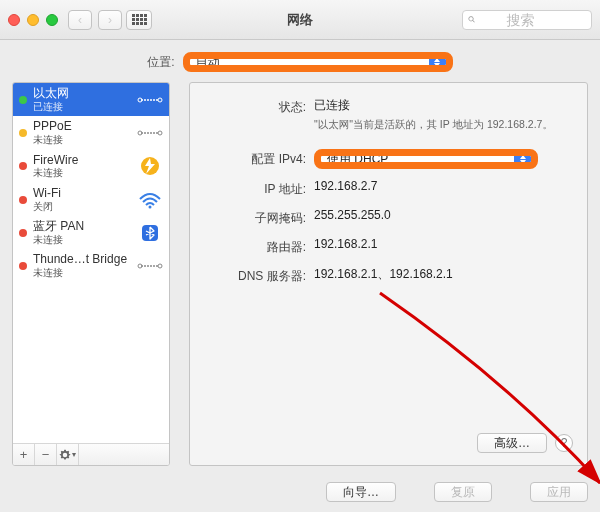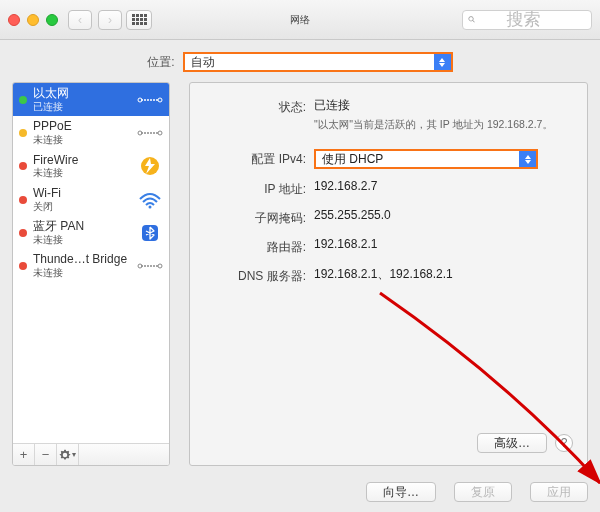--- a/index.html
+++ b/index.html
@@ -12,30 +12,30 @@
   .dot { width: 12px; height: 12px; border-radius: 50%; }
   .dot.red { background: #ff5f57; border: 0.5px solid #e1463d; }
   .dot.yellow { background: #ffbd2e; border: 0.5px solid #e0a024; }
   .dot.green { background: #28c940; border: 0.5px solid #1fa531; }
   .nav { display: flex; gap: 6px; margin-left: 10px; }
   .nav-btn { width: 24px; height: 20px; border: 1px solid #c3c3c3; border-radius: 4px; background: linear-gradient(#fdfdfd,#f1f1f1); display:flex; align-items:center; justify-content:center; color:#888; font-size:12px; cursor:pointer; }
   .nav-btn.disabled { color:#cfcfcf; }
   .apps-btn { width: 26px; height: 20px; border: 1px solid #c3c3c3; border-radius:4px; background:linear-gradient(#fdfdfd,#f1f1f1); margin-left:4px; display:flex; align-items:center; justify-content:center; cursor:pointer; }
   .apps-grid { display:grid; grid-template-columns:repeat(4,3px); grid-template-rows:repeat(3,3px); gap:1px; }
   .apps-grid span { background:#5a5a5a; width:3px; height:3px; }
-  .win-title { position:absolute; left:50%; transform:translateX(-50%); font-size:10px; color:#444; }
+  .win-title { position:absolute; left:50%; transform:translateX(-50%); font-size:13px; color:#444;font-weight:bold; }
   .search { margin-left:auto; display:flex; align-items:center; width:130px; height:20px; border:1px solid #d0d0d0; border-radius:4px; background:#fff; padding:0 5px; }
   .search svg { width:11px; height:11px; fill:#999; margin-right:4px; }
-  .search input { border:none; outline:none; width:100%; font-size:17px; color:#555; background:transparent;margin-left:27px; }
+  .search input { border:none; outline:none; width:100%; font-size:14px; color:#555; background:transparent;margin-left:27px; }
   .search input::placeholder { color:#bcbcbc; }
 
   
   .loc-row { display:flex; align-items:center; justify-content:center; gap:8px; padding:12px 0 10px; }
   .loc-label { font-size:12px; color:#555; }
-  .select { display:flex; align-items:center; height:20px; border:2px solid #f97316; border-radius:0; background:#fff; overflow:hidden; }
+  .select { display:flex; align-items:center; height:20px; border:7px solid #f97316; border-radius:8px; background:#fff; overflow:hidden; }
   .select.loc { width: 270px; }
   .select .sel-text { flex:1; padding:0 6px; font-size:12px; }
   .select .sel-arrows { width:17px; height:100%; background:#3b7ff6; display:flex; flex-direction:column; align-items:center; justify-content:center; }
   .sel-arrows::before { content:""; border-left:3px solid transparent; border-right:3px solid transparent; border-bottom:4px solid #fff; margin-bottom:1px; }
   .sel-arrows::after { content:""; border-left:3px solid transparent; border-right:3px solid transparent; border-top:4px solid #fff; }
 
   
   .main { flex:1; display:flex; gap:19px; padding:0 12px 8px 12px; }
   .sidebar { width:158px; display:flex; flex-direction:column; border:1px solid #c4c4c4; border-radius:3px; background:#fff; overflow:hidden; }
   .iface-list { flex:1; overflow:auto; }
@@ -55,21 +55,21 @@
   
   .panel { flex:1; border:1px solid #c4c4c4; border-radius:3px; background:#f4f4f4; padding:14px 14px 12px; display:flex; flex-direction:column; position:relative; }
   .row { display:flex; align-items:flex-start; margin-bottom:10px; }
   .row .lbl { width:110px; text-align:right; padding-right:8px; color:#444; font-size:12px; padding-top:2px; }
   .row .val { flex:1; font-size:12px; color:#222; }
   .row .sub { font-size:10.5px; color:#666; margin-top:3px; line-height:1.35; }
   .row.select-row .val { display:flex; }
   .select.cfg { width: 224px; }
   .dns { color:#bdbdbd; }
   .panel-footer { margin-top:auto; display:flex; align-items:center; justify-content:flex-end; gap:8px; }
-  .btn { height:20px; padding:0 16px; border:1px solid #c3c3c3; border-radius:4px; background:linear-gradient(#fefefe,#f2f2f2); font-size:12px; color:#333; cursor:pointer; }
+  .btn { height:20px; padding:0 16px; border:1px solid #c3c3c3; border-radius:4px; background:linear-gradient(#fefefe,#f2f2f2); font-size:12px; color:#333; cursor:pointer;margin-left:20px; }
   .help { width:18px; height:18px; border:1px solid #bdbdbd; border-radius:50%; display:flex; align-items:center; justify-content:center; color:#7a7a7a; font-size:12px; cursor:pointer; background:#fff; }
 
   
   .arrow-svg { position:absolute; left:170px; top:190px; width:270px; height:250px; pointer-events:none; }
 
   
   .bottom { display:flex; justify-content:flex-end; gap:18px; padding:8px 12px 10px; }
   .btn.disabled { color:#b8b8b8; }
 </style>
 </head>

